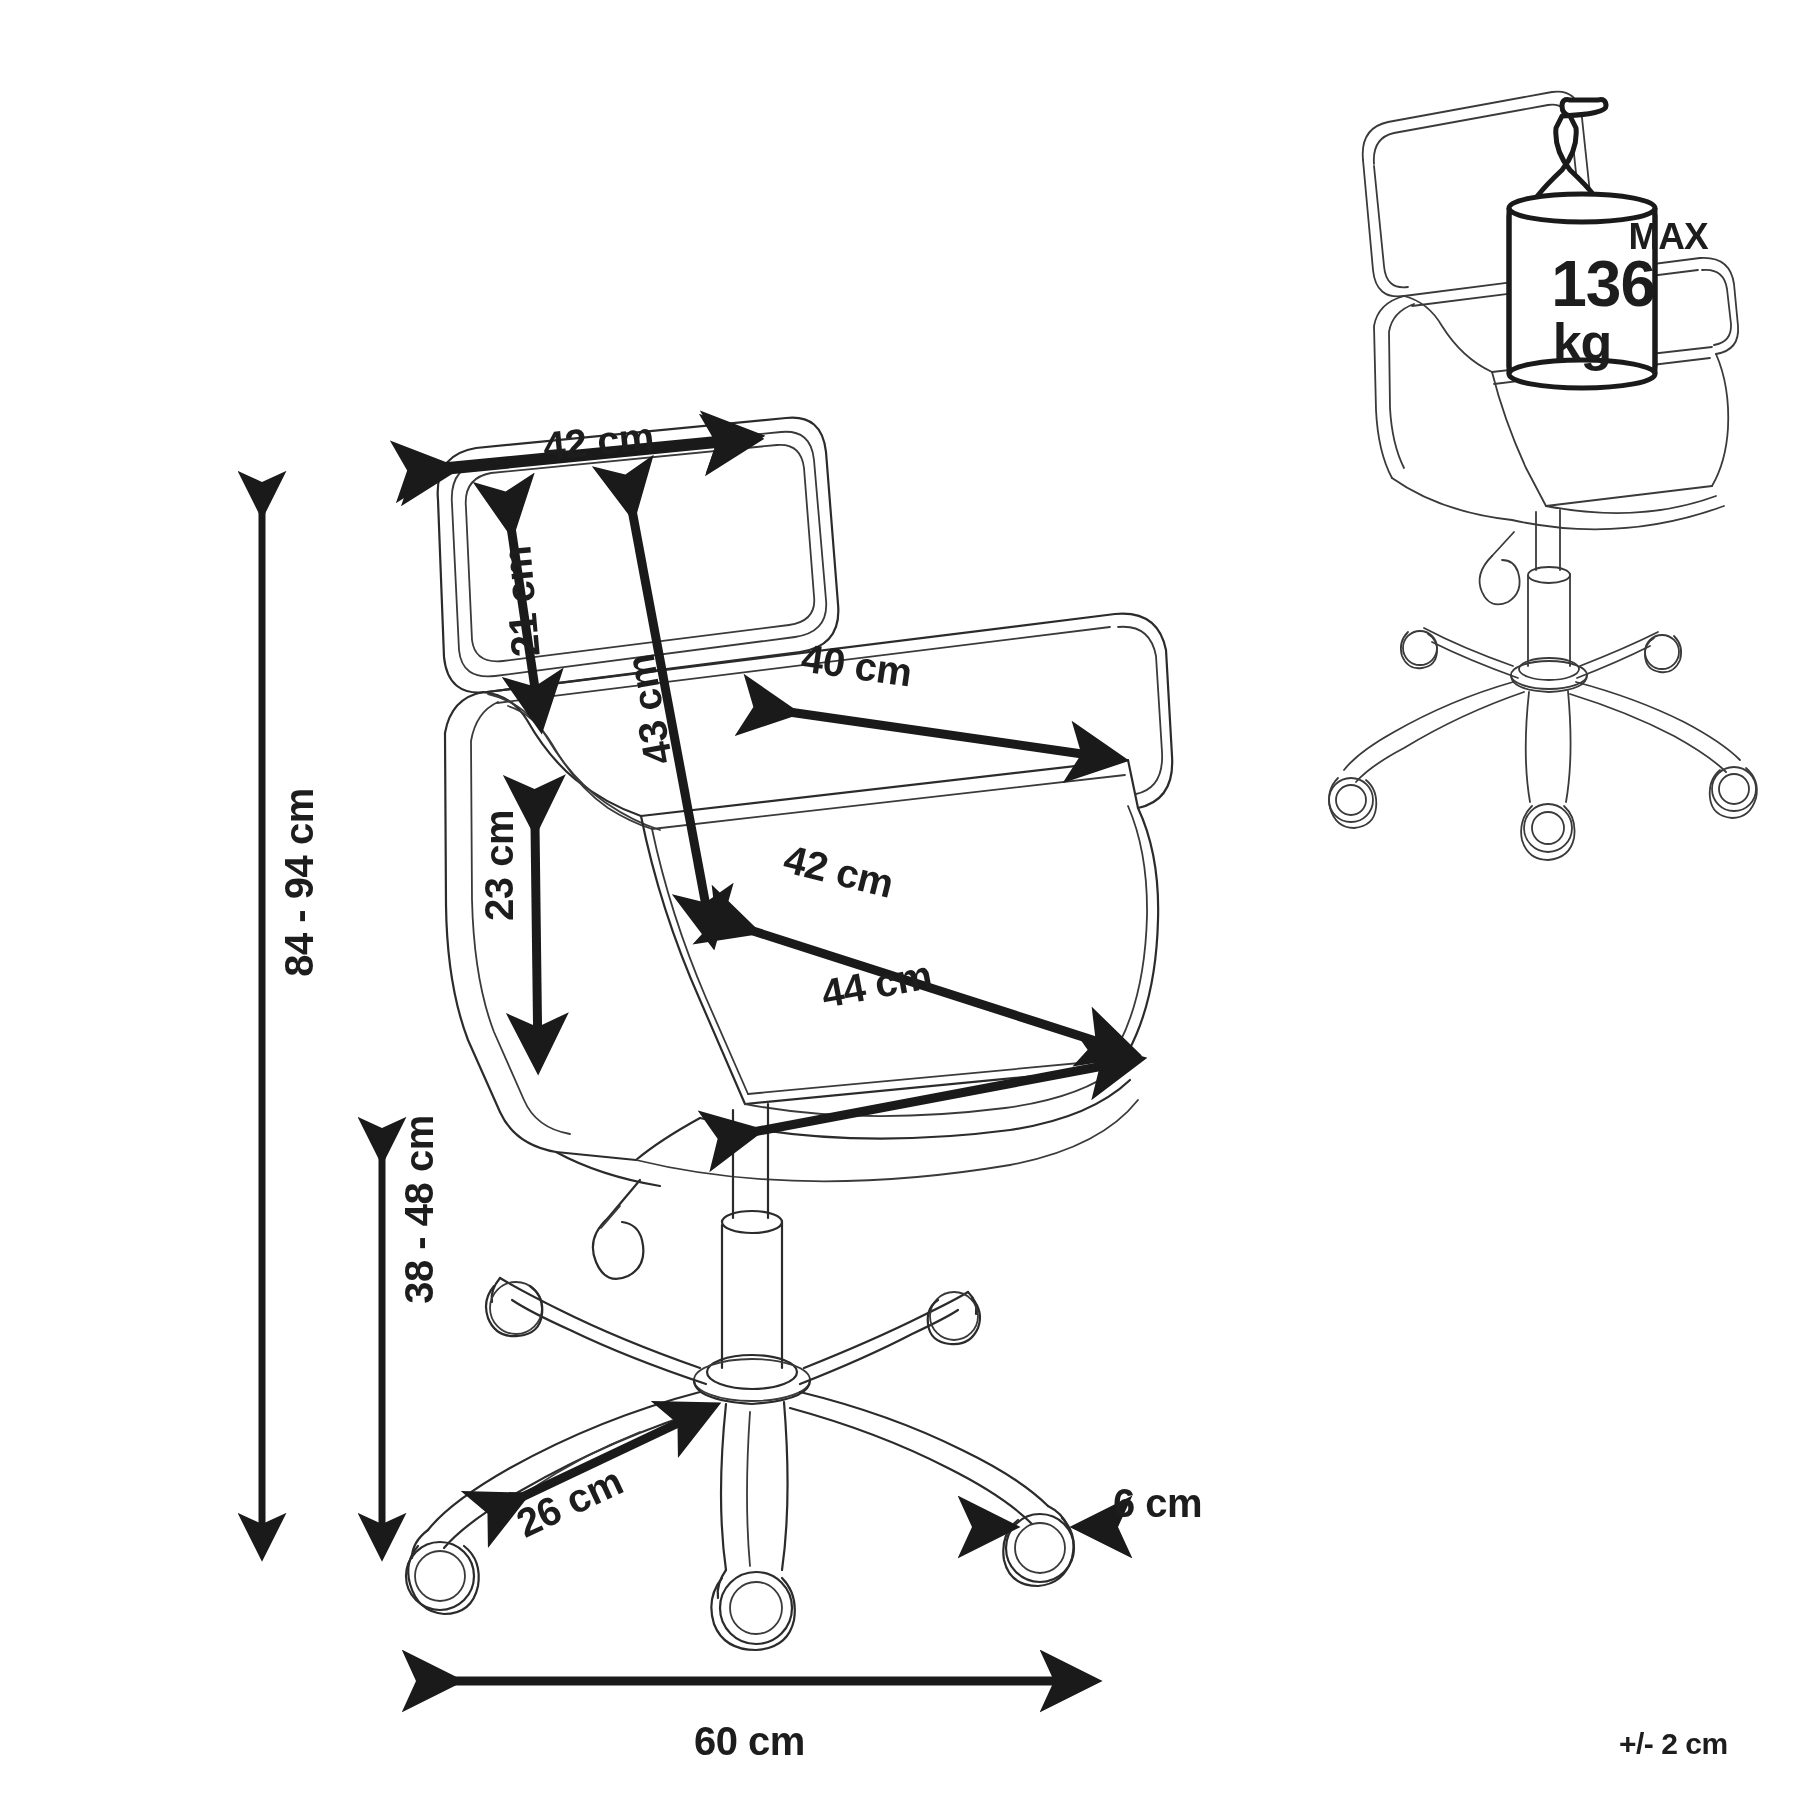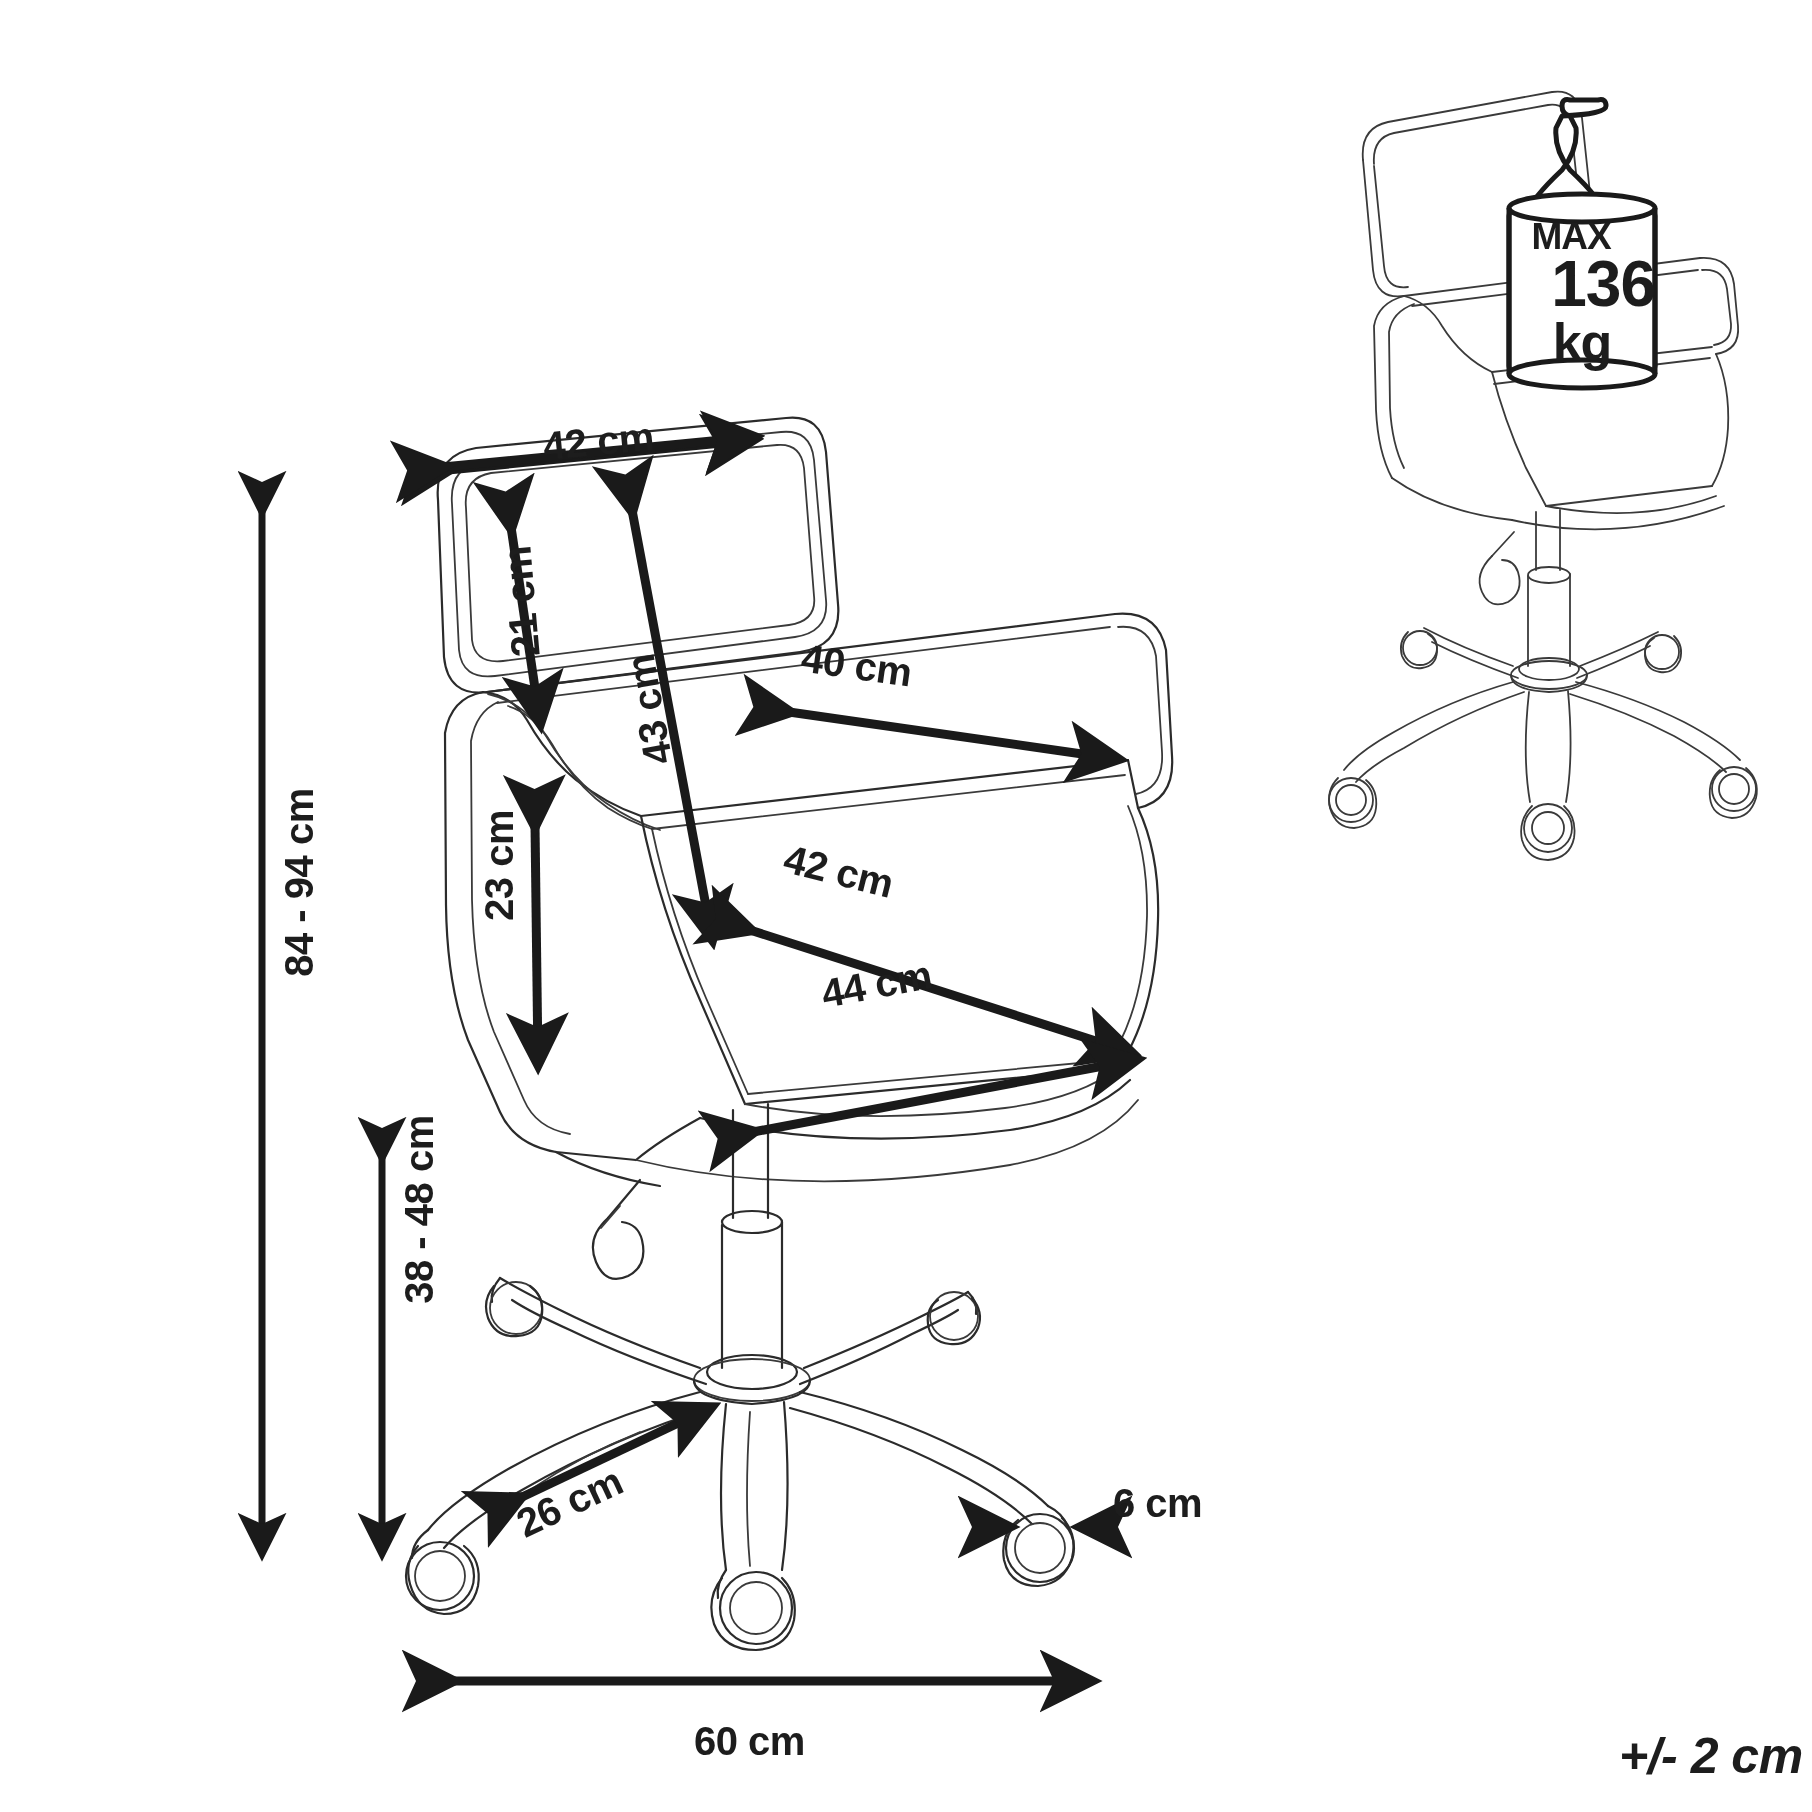--- a/index.html
+++ b/index.html
@@ -209,21 +209,21 @@
   <svg class="layer" viewBox="0 0 1812 1812">
 
     <path d="M1570 100 Q1562 98 1562 106 Q1562 114 1570 116 L1576 128 Q1578 150 1562 170 Q1530 200 1526 216 L1606 216 Q1602 200 1570 170 Q1554 150 1556 128 L1562 116 Q1606 114 1606 106 Q1606 98 1598 100 Z" fill="#ffffff" stroke="#1a1a1a" stroke-width="5" stroke-linejoin="round"></path>
 
     <rect x="1509" y="208" width="146" height="166" rx="8" fill="#ffffff" stroke="#1a1a1a" stroke-width="5"></rect>
     <ellipse cx="1582" cy="208" rx="73" ry="14" fill="#ffffff" stroke="#1a1a1a" stroke-width="5"></ellipse>
     <ellipse cx="1582" cy="374" rx="73" ry="14" fill="#ffffff" stroke="#1a1a1a" stroke-width="5"></ellipse>
     <path d="M1509 208 L1509 374" stroke="#1a1a1a" stroke-width="5" fill="none"></path>
     <path d="M1655 208 L1655 374" stroke="#1a1a1a" stroke-width="5" fill="none"></path>
   </svg>
-  <div class="badge-text" style="left:1498px;top:218px;width:146px;font-size:37px;">MAX</div>
+  <div class="badge-text" style="left:1595px;top:218px;width:146px;font-size:37px;">MAX</div>
   <div class="badge-text" style="left:1509px;top:252px;width:146px;font-size:64px;text-align:right;">136</div>
   <div class="badge-text" style="left:1509px;top:316px;width:146px;font-size:52px;">kg</div>
 
   <svg class="layer" viewBox="0 0 1812 1812">
     <defs>
       <marker id="ah" markerWidth="7" markerHeight="7" refX="5.6" refY="3.5" orient="auto" markerUnits="strokeWidth">
         <path d="M0,0 L7,3.5 L0,7 L1.6,3.5 Z" class="fillblk"></path>
       </marker>
       <marker id="ah2" markerWidth="7" markerHeight="7" refX="5.6" refY="3.5" orient="auto" markerUnits="strokeWidth">
         <path d="M0,0 L7,3.5 L0,7 L1.6,3.5 Z" class="fillblk"></path>
@@ -280,15 +280,15 @@
   <div class="lbl" style="left:205px;top:860px;font-size:40px;transform:rotate(-90deg);">84 - 94 cm</div>
 
   <div class="lbl" style="left:325px;top:1187px;font-size:40px;transform:rotate(-90deg);">38 - 48 cm</div>
 
   <div class="lbl" style="left:514px;top:1480px;font-size:40px;transform:rotate(-25deg);">26 cm</div>
 
   <div class="lbl" style="left:1113px;top:1481px;font-size:40px;">6 cm</div>
 
   <div class="lbl" style="left:694px;top:1699px;font-size:40px;margin-top:20px;">60 cm</div>
 
-  <div class="lbl" style="left:1619px;top:1727px;font-size:50px;font-style:italic;">+/- 2 cm</div>
+  <div class="lbl" style="left:1619px;top:1727px;font-size:30px;">+/- 2 cm</div>
 
 </div>
 
 </body></html>

